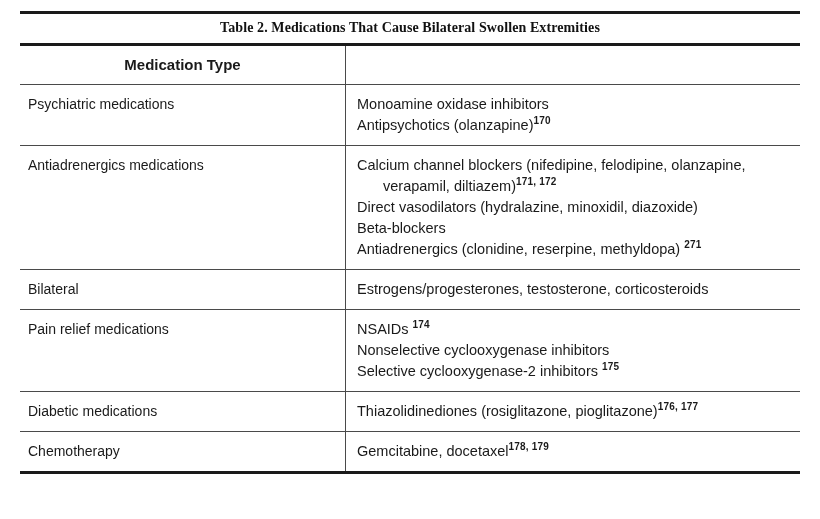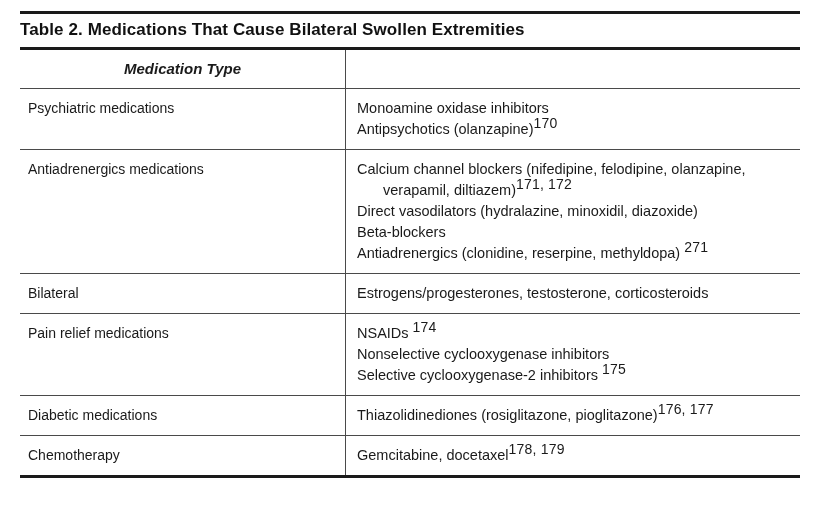--- a/index.html
+++ b/index.html
@@ -27,25 +27,27 @@
     background: #1a1a1a;
     width: 100%;
   }
   .rule-thin {
     height: 1px;
     background: #4a4a4a;
     width: 100%;
   }
 
   .table-title {
-    font-size: 17px;
+    font-size: 14px;
     font-weight: bold;
+    text-align: center;
     letter-spacing: 0.1px;
     padding: 6px 0 7px 0;
     color: #111111;
+    font-family: Liberation Serif, serif;
   }
 
   .grid {
     position: relative;
   }
 
   
   .col-divider {
     position: absolute;
     top: 0;
@@ -76,37 +78,36 @@
     line-height: 21px;
   }
 
   .header-row .cell-type,
   .header-row .cell-class {
     font-weight: bold;
     text-align: center;
     font-size: 15px;
     padding-top: 8px;
     padding-bottom: 9px;
-    font-style: italic;
   }
   .header-row .cell-type { padding-left: 0; padding-right: 0; }
   .header-row .cell-class { padding-left: 0; padding-right: 0; }
 
   .line {
     display: block;
   }
   .line.indent {
     padding-left: 26px;
   }
 
   sup {
-    font-size: 14px;
+    font-size: 10px;
     vertical-align: super;
     line-height: 0;
-    font-weight: normal;
+    font-weight: bold;
     letter-spacing: 0.2px;
     text-align: right;
   }
 
   
   .row-psychiatric  .cell-type, .row-psychiatric  .cell-class { min-height: 47px; }
   .row-antihyper    .cell-type, .row-antihyper    .cell-class { min-height: 110px; }
   .row-hormones     .cell-type, .row-hormones     .cell-class { min-height: 36px; }
   .row-pain         .cell-type, .row-pain         .cell-class { min-height: 70px; }
   .row-diabetic     .cell-type, .row-diabetic     .cell-class { min-height: 36px; }

